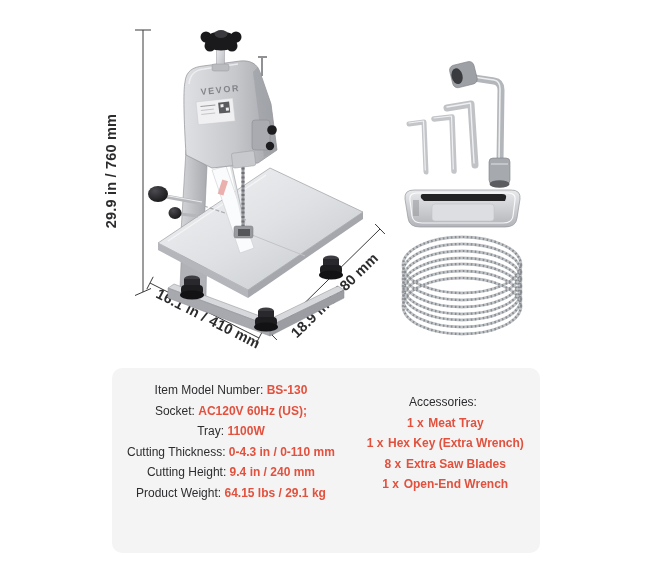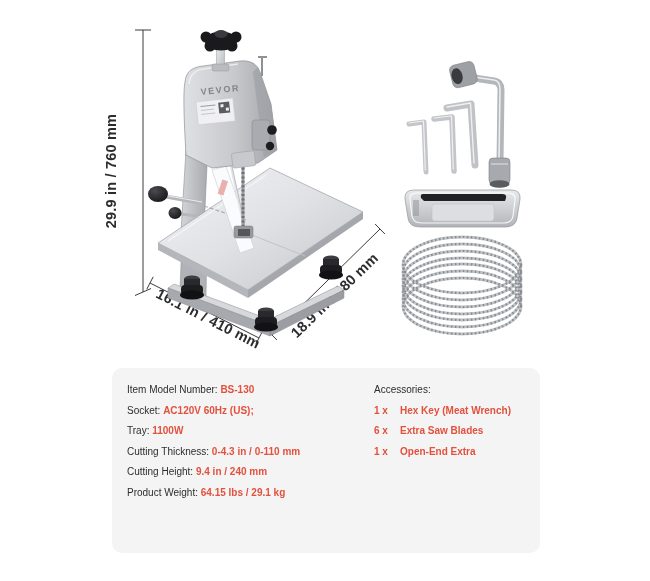--- a/index.html
+++ b/index.html
@@ -7,23 +7,23 @@
     position:relative;width:650px;height:581px;background:#ffffff;overflow:hidden;
     font-family:"Liberation Sans","DejaVu Sans",sans-serif;
   }
   .scene{position:absolute;left:0;top:0;}
   .dim-text{font-size:14.5px;font-weight:600;fill:#2c2c2e;letter-spacing:.2px;}
   .brand-text{font-size:9px;font-weight:bold;fill:#83848a;letter-spacing:1.6px;}
   .spec-panel{
     position:absolute;left:112px;top:368px;width:428px;height:185px;
     background:#f4f4f5;border-radius:10px;
   }
-  .spec-col{position:absolute;top:12px;font-size:10px;line-height:20.5px;white-space:nowrap;}
+  .spec-col{position:absolute;top:12px;font-size:12px;line-height:20.5px;white-space:nowrap;text-align:center;}
   .spec-col.left{left:15px;}
-  .spec-col.right{left:262px;}
+  .spec-col.right{left:250px;margin-top:12px;}
   .lbl{color:#2d2d2f;font-weight:400;}
   .val{color:#e2513d;font-weight:700;}
   .qty{display:inline-block;min-width:26px;color:#e2513d;font-weight:700;}
   .acc-name{color:#e2513d;font-weight:700;}
 </style>
 </head>
 <body>
 
 <div class="stage">
 
@@ -251,19 +251,20 @@
       <div><span class="lbl">Item Model Number: </span><span class="val">BS-130</span></div>
       <div><span class="lbl">Socket: </span><span class="val">AC120V 60Hz (US);</span></div>
       <div><span class="lbl">Tray: </span><span class="val">1100W</span></div>
       <div><span class="lbl">Cutting Thickness: </span><span class="val">0-4.3 in / 0-110 mm</span></div>
       <div><span class="lbl">Cutting Height: </span><span class="val">9.4 in / 240 mm</span></div>
       <div><span class="lbl">Product Weight: </span><span class="val">64.15 lbs / 29.1 kg</span></div>
     </div>
 
     <div class="spec-col right">
       <div><span class="lbl">Accessories:</span></div>
-      <div><span class="qty">1 x</span><span class="acc-name">Hex Key (Meat Wrench)</span></div>
-      <div><span class="qty">6 x</span><span class="acc-name">Extra Saw Blades</span></div>
-      <div><span class="qty">1 x</span><span class="acc-name">Open-End Extra</span></div>
+      <div><span class="qty">1 x</span><span class="acc-name">Meat Tray</span></div>
+      <div><span class="qty">1 x</span><span class="acc-name">Hex Key (Extra Wrench)</span></div>
+      <div><span class="qty">8 x</span><span class="acc-name">Extra Saw Blades</span></div>
+      <div><span class="qty">1 x</span><span class="acc-name">Open-End Wrench</span></div>
     </div>
 
   </div>
 </div>
 
 </body></html>

